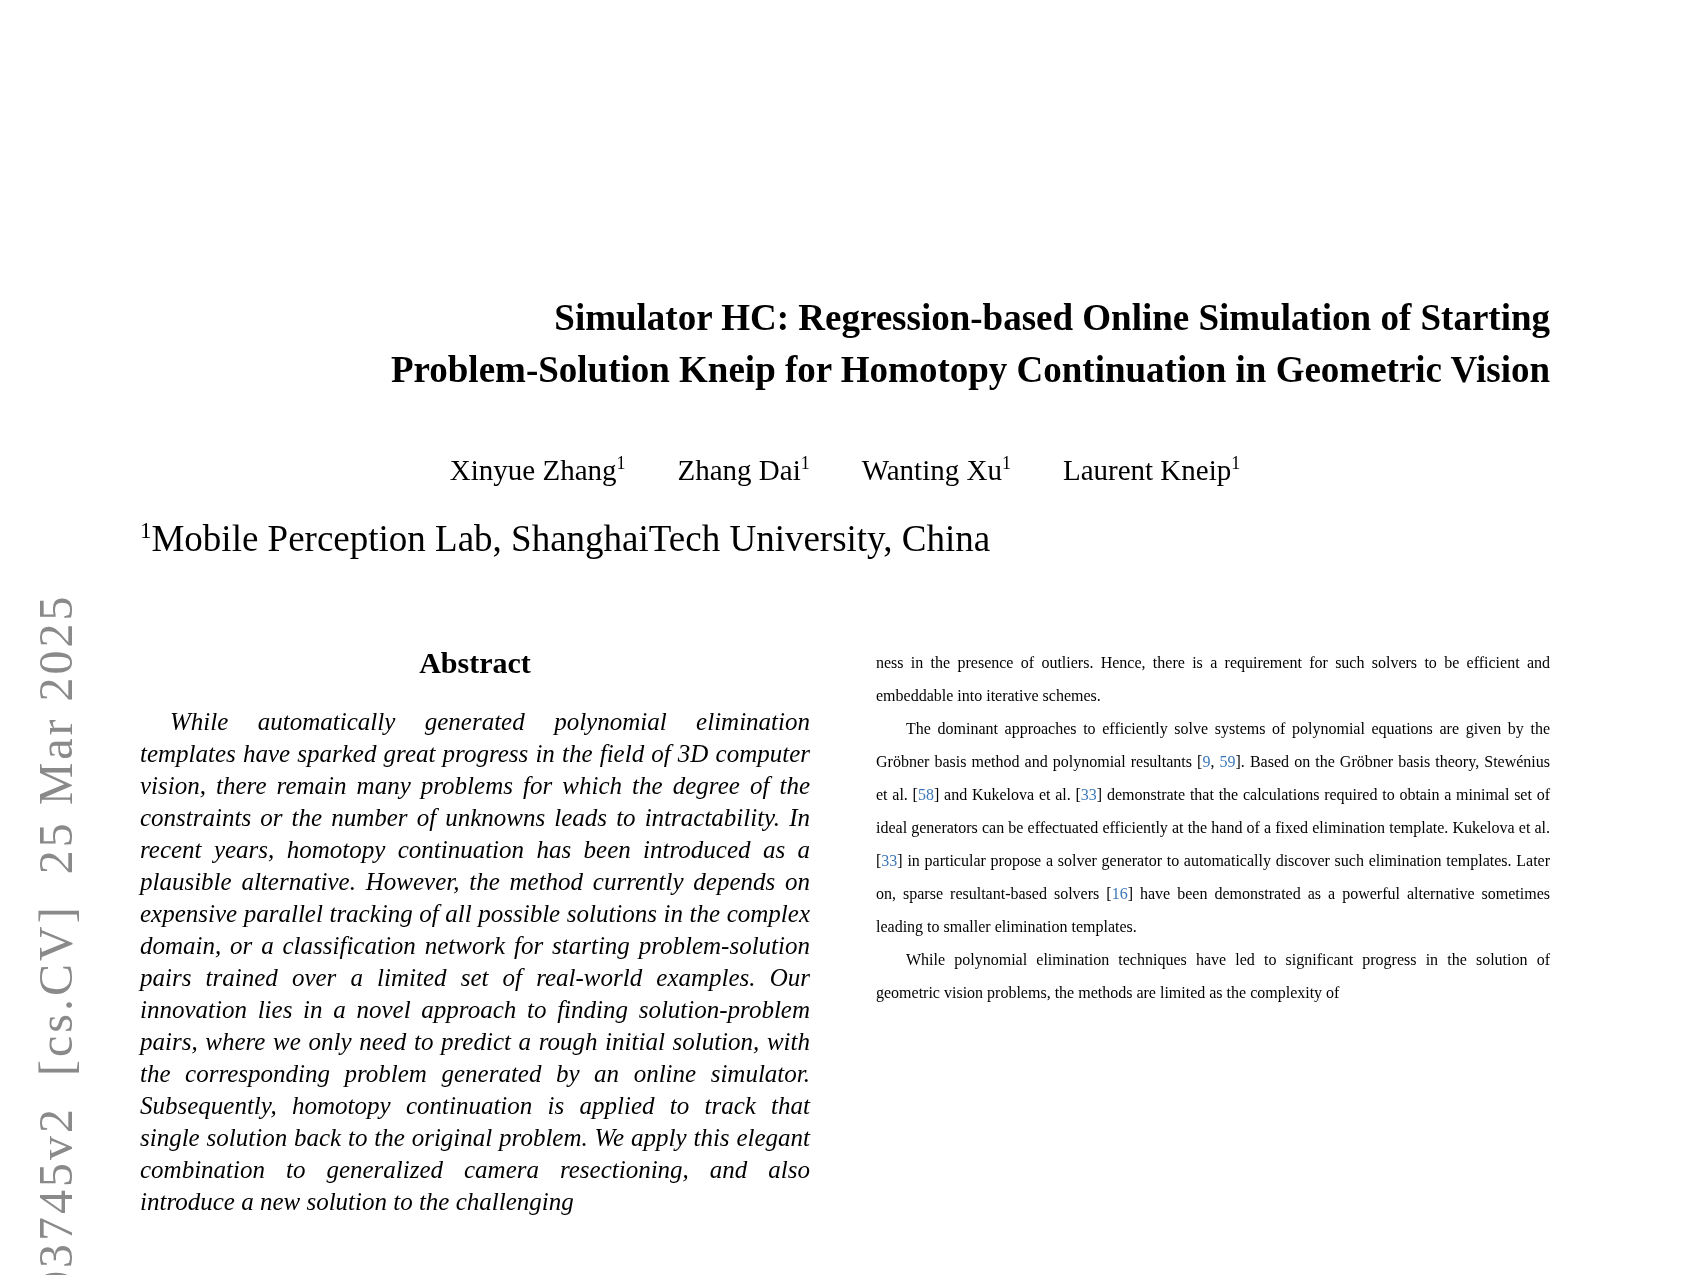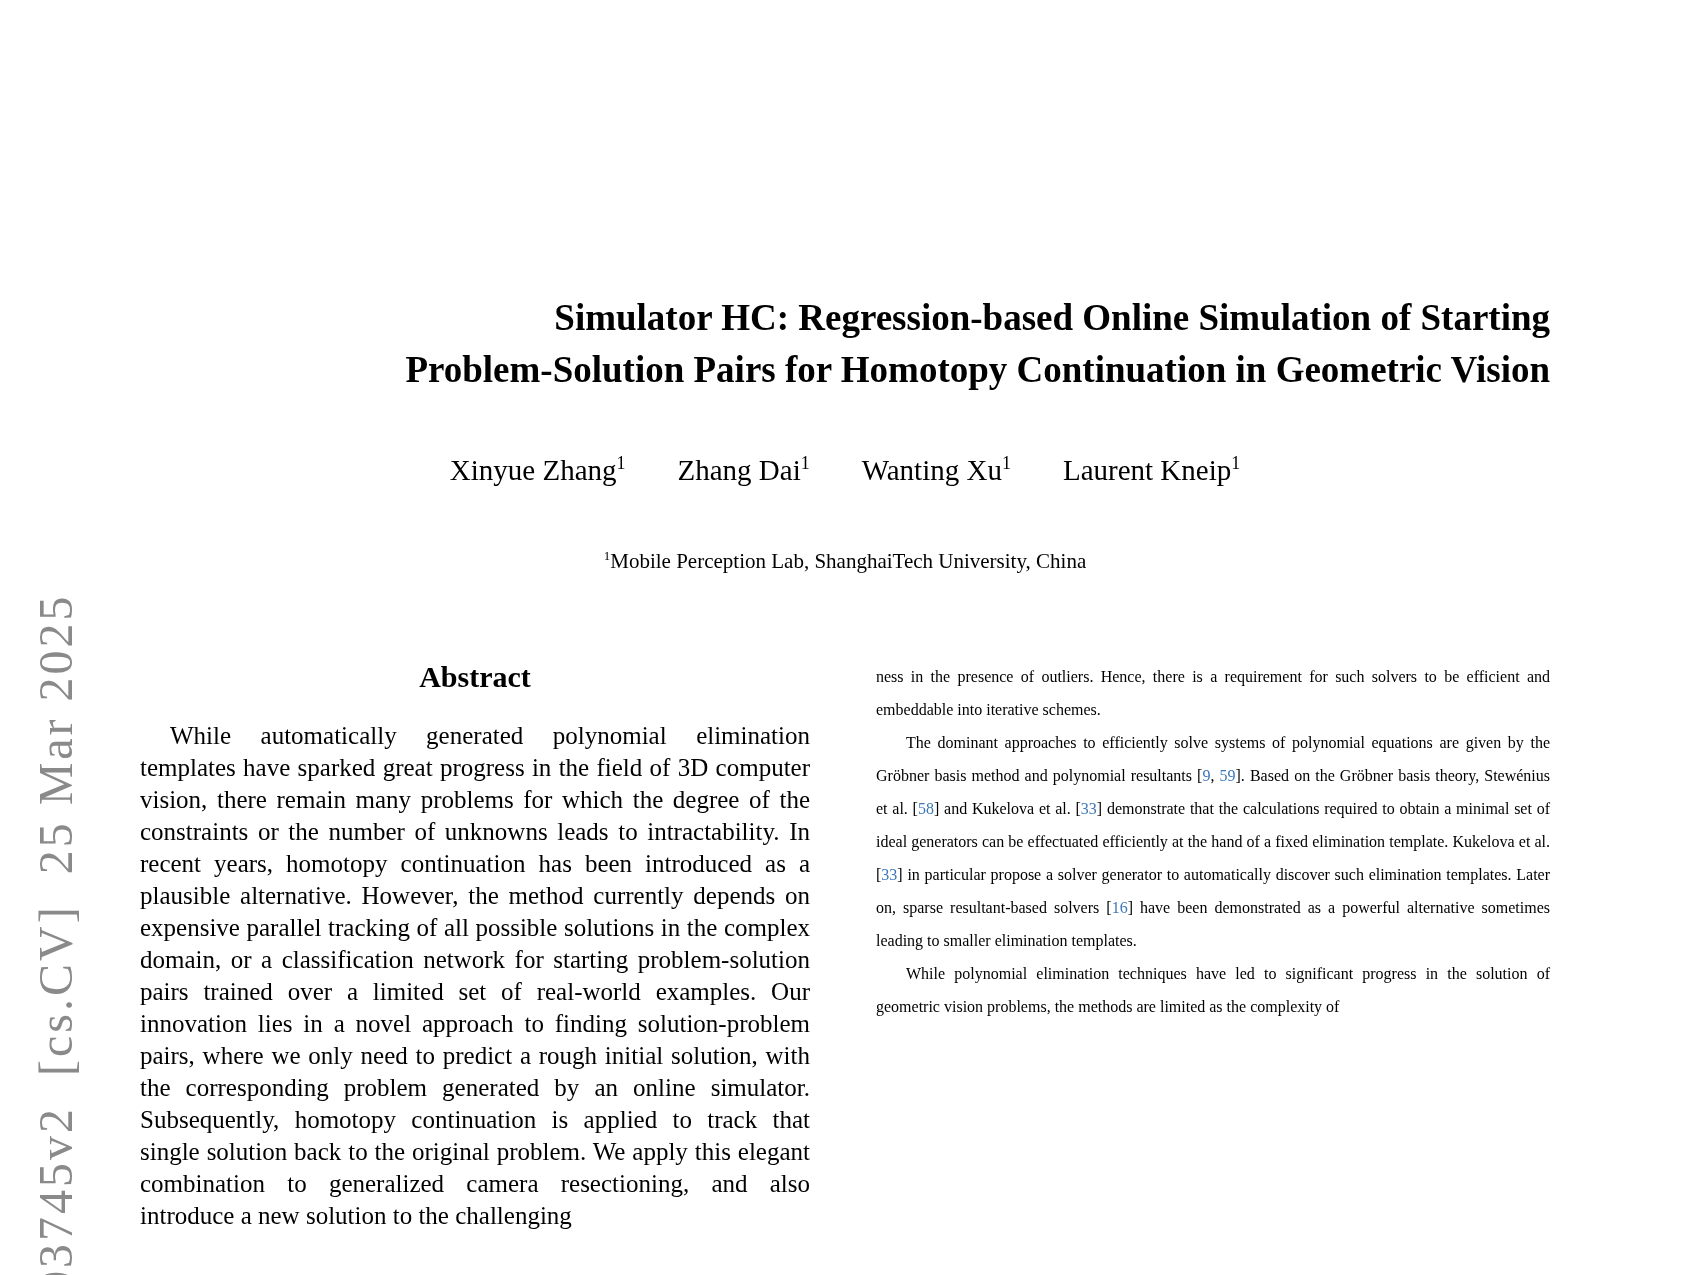--- a/index.html
+++ b/index.html
@@ -38,40 +38,40 @@
   .title-line { display: block; }
   .authors {
     margin-top: 58px;
     display: flex;
     justify-content: center;
     gap: 52px;
     font-size: 29px;
   }
   sup { font-size: 62%; line-height: 0; }
   .affiliation {
-    margin-top: 62px;
-    text-align: center;
-    font-size: 21px;
+    margin-top: 30px;
+    font-size: 37px;
   }
   .columns {
     margin-top: 86px;
     display: flex;
     gap: 66px;
     justify-content: flex-end;
   }
   .col-left { width: 670px; }
   .col-right { width: 674px; }
   .abstract-heading {
     margin: 0 0 26px 0;
     text-align: center;
     font-size: 30px;
     font-weight: bold;
   }
   .abstract-text {
     margin: 0;
+    font-style: italic;
     font-size: 25px;
     line-height: 32px;
     text-align: justify;
     text-indent: 30px;
   }
   .body-par {
     margin: 0;
     font-size: 16px;
     line-height: 33px;
     text-align: justify;
@@ -84,21 +84,21 @@
 <body>
 
 <div class="page">
 
   <div class="arxiv-stamp" style="color: rgb(138, 138, 138);">03745v2  [cs.CV]  25 Mar 2025</div>
 
   <main class="content">
 
     <h1 class="title">
       <span class="title-line">Simulator HC: Regression-based Online Simulation of Starting</span>
-      <span class="title-line">Problem-Solution Pairs for Homotopy Continuation in Geometric Vision</span>
+      <span class="title-line">Problem-Solution Kneip for Homotopy Continuation in Geometric Vision</span>
     </h1>
 
     <div class="authors">
       <span class="author"><span>Xinyue Zhang</span><sup>1</sup></span>
       <span class="author"><span>Zhang Dai</span><sup>1</sup></span>
       <span class="author"><span>Wanting Xu</span><sup>1</sup></span>
       <span class="author"><span>Laurent Kneip</span><sup>1</sup></span>
     </div>
 
     <div class="affiliation"><sup>1</sup><span>Mobile Perception Lab, ShanghaiTech University, China</span></div>

